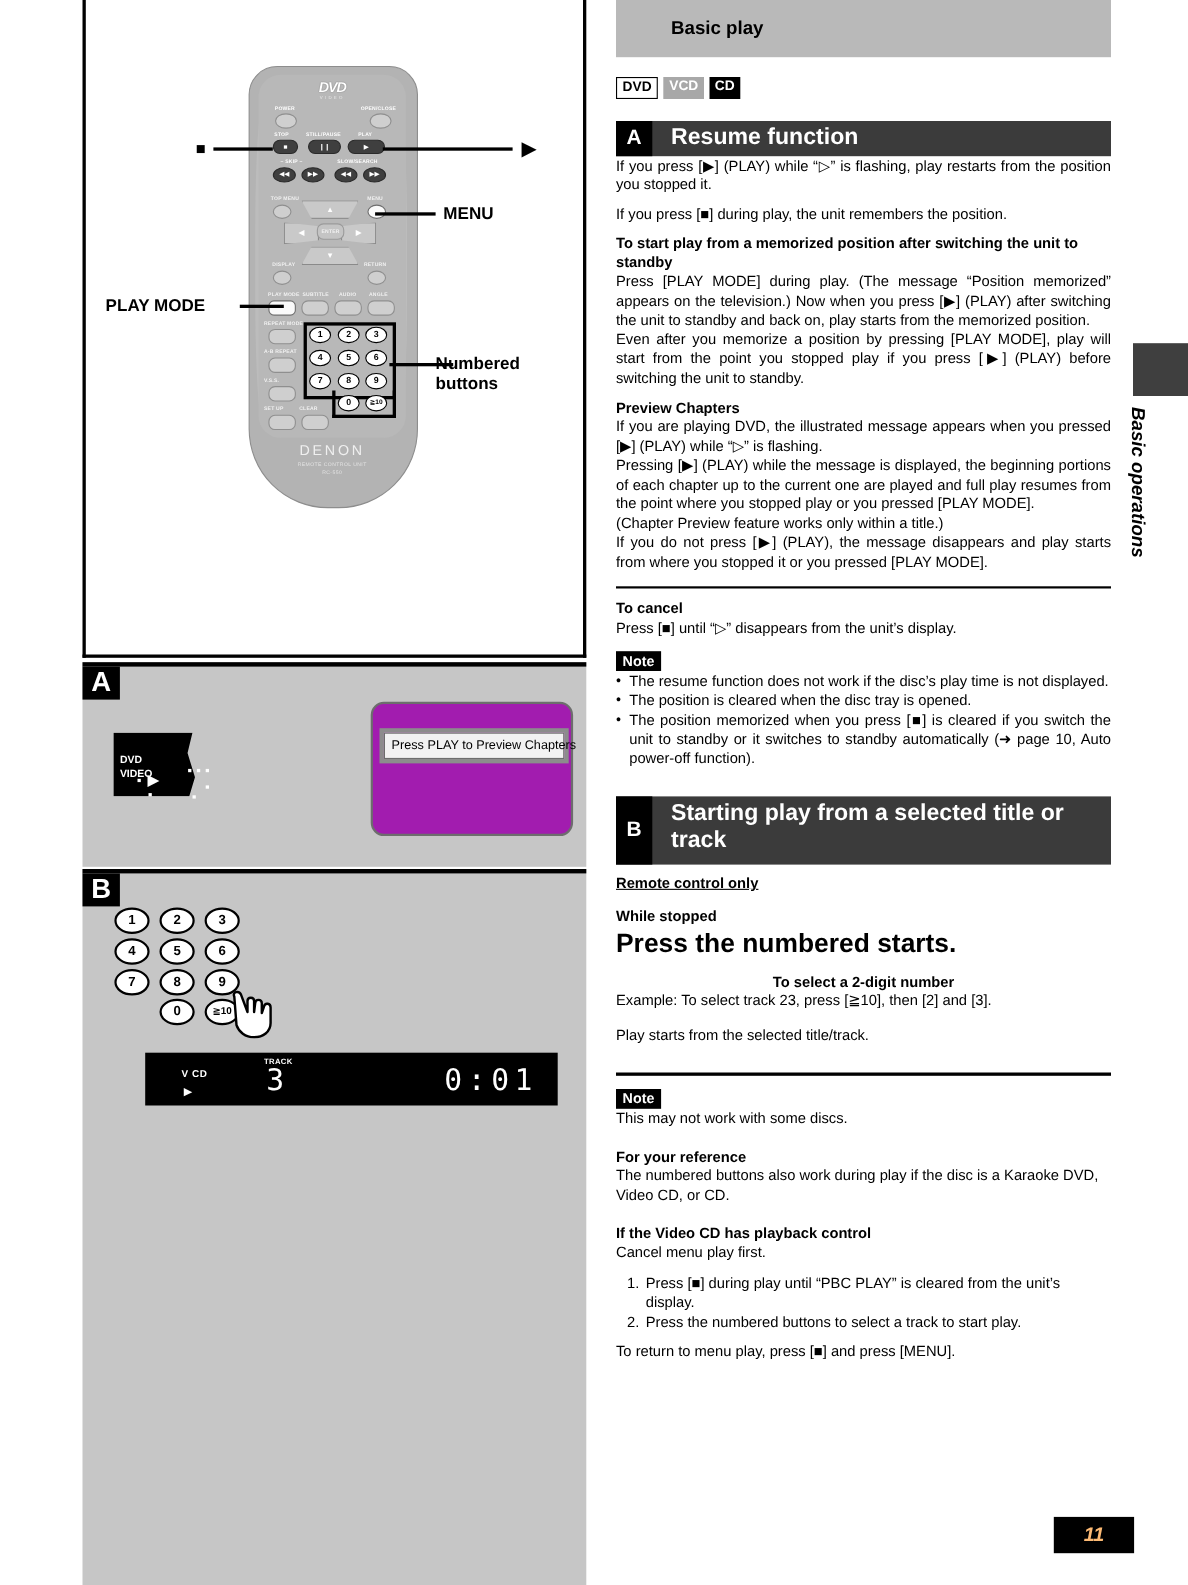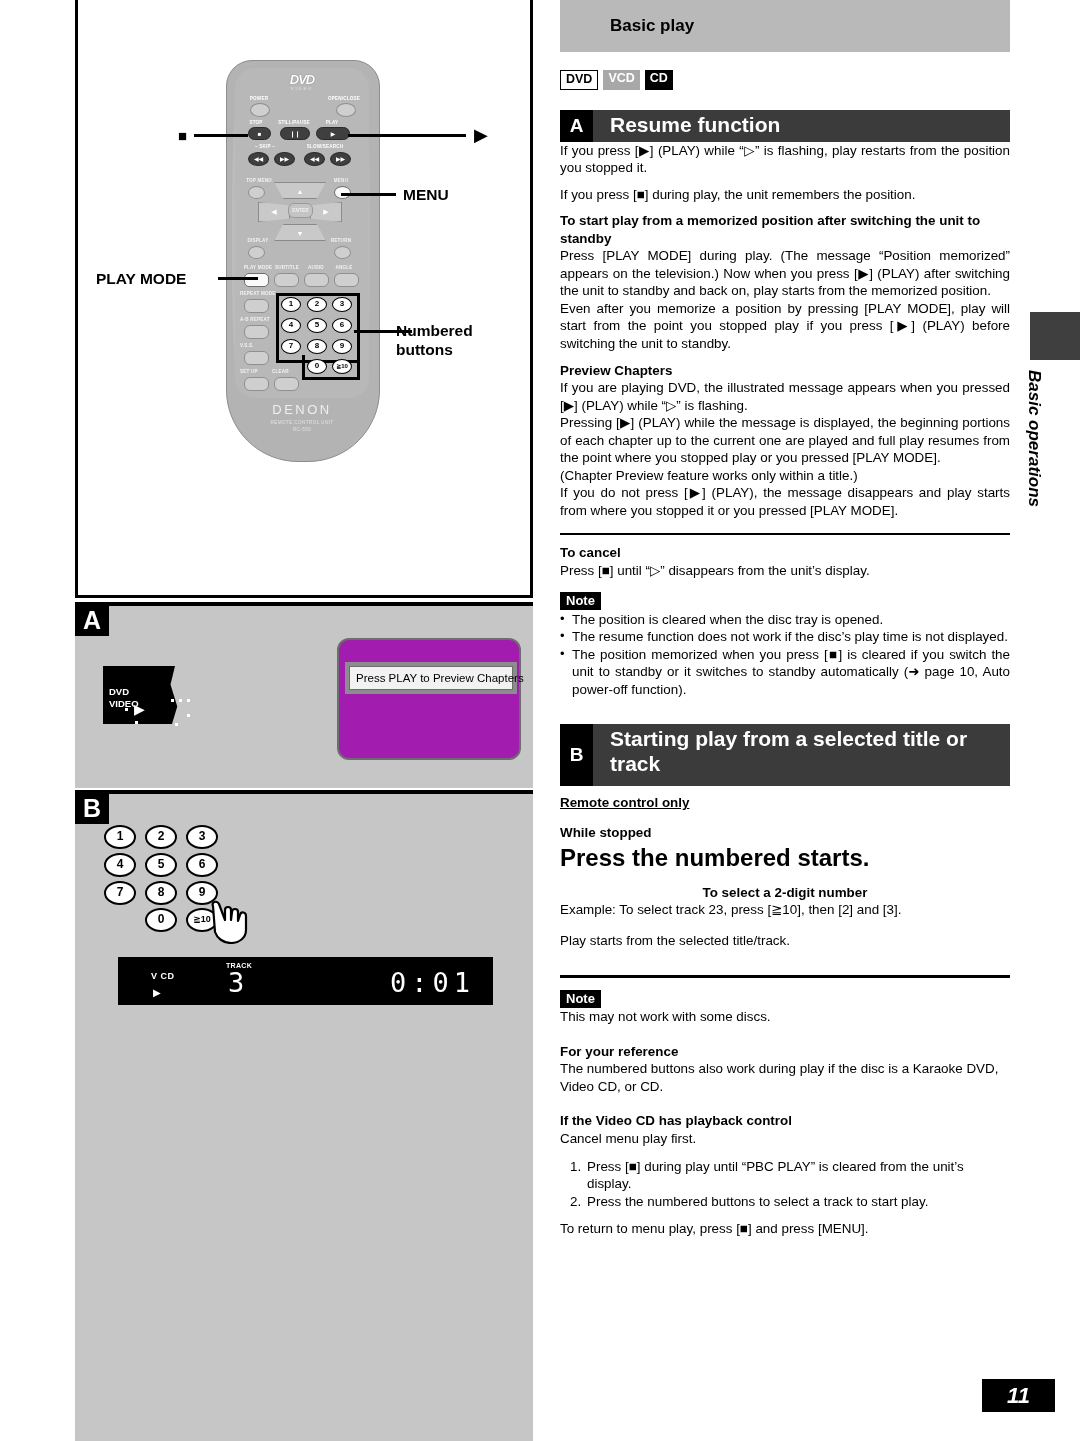--- a/index.html
+++ b/index.html
@@ -127,22 +127,22 @@
   ol.steps li{font-size:13.4px;line-height:1.31;padding-left:17px;position:relative;}
   ol.steps li:before{counter-increment:s;content:counter(s) ".";position:absolute;left:0;}
 
   
   #sidetab-blk{position:absolute;left:1030px;top:312px;width:50px;height:48px;background:#3f3f3f;}
   #sidetab-txt{position:absolute;left:1014px;top:370px;width:40px;height:230px;
                display:flex;align-items:flex-start;justify-content:center;}
   #sidetab-txt span{writing-mode:vertical-rl;font-style:italic;font-weight:bold;
                     font-size:17px;white-space:nowrap;}
 
-  #pagenum{position:absolute;left:982px;top:1379px;width:73px;height:33px;background:#000;
-           color:#ffffff;font-style:italic;font-weight:bold;font-size:22px;
+  #pagenum{position:absolute;left:958px;top:1379px;width:73px;height:33px;background:#000;
+           color:#fdba74;font-style:italic;font-weight:bold;font-size:18px;
            display:flex;align-items:center;justify-content:center;}
 </style>
 </head>
 <body>
 
 <div id="left-col">
 
   <div id="remote-panel">
 
     <div class="remote">
@@ -312,21 +312,21 @@
     <div class="numbtn2" style="left:70px;top:87px;">8</div>
     <div class="numbtn2" style="left:111px;top:87px;">9</div>
     <div class="numbtn2" style="left:70px;top:114px;">0</div>
     <div class="numbtn2 small" style="left:111px;top:114px;">≧10</div>
 
     <svg style="position:absolute;left:126px;top:106px;" width="56" height="44" viewBox="0 0 56 44">
       <path d="M12 6 C10 2 16 0 18 4 L24 20 L24 10 C24 6 30 6 30 10 L30 20 L31 12 C31 8 37 8 37 12 L37 21
                L39 15 C40 11 45 12 45 16 L45 30 C45 38 38 43 30 43 C22 43 16 38 14 32 Z" fill="#ffffff" stroke="#000000" stroke-width="2.2" stroke-linejoin="round"></path>
     </svg>
 
-    <div class="vfd" style="left:43px;top:163px;width:375px;height:48px;">
+    <div class="vfd" style="left:57px;top:163px;width:375px;height:48px;">
       <span class="vcd">V CD</span>
       <span class="ptri">▶</span>
       <span class="trk">TRACK</span>
       <span class="seg" style="left:110px;top:12px;font-size:27px;line-height:1;letter-spacing:2px;">3</span>
       <span class="seg" style="right:18px;top:12px;font-size:27px;line-height:1;letter-spacing:5px;">0:01</span>
     </div>
   </div>
 </div>
 
 <div id="right-col">
@@ -357,22 +357,22 @@
   <p class="body" style="text-align:left;">(Chapter Preview feature works only within a title.)</p>
   <p class="body">If you do not press [▶] (PLAY), the message disappears and play starts from where you stopped it or you pressed [PLAY MODE].</p>
 
   <div class="rule"></div>
 
   <p class="hdr-b">To cancel</p>
   <p class="body" style="text-align:left;">Press [■] until “▷” disappears from the unit’s display.</p>
 
   <div><span class="notetag">Note</span></div>
   <ul class="notes">
+    <li>The resume function does not work if the disc’s play time is not displayed.</li>
     <li>The position is cleared when the disc tray is opened.</li>
-    <li>The resume function does not work if the disc’s play time is not displayed.</li>
     <li>The position memorized when you press [■] is cleared if you switch the unit to standby or it switches to standby automatically (➜ page 10, Auto power-off function).</li>
   </ul>
 
   <div class="sechead" style="margin-top:26px;">
     <div class="tag" style="min-height:62px;">B</div>
     <div class="ttl" style="padding-right:10px;">Starting play from a selected title or track</div>
   </div>
 
   <p class="underline-h">Remote control only</p>
   <p class="hdr-b" style="margin-top:14px;">While stopped</p>

